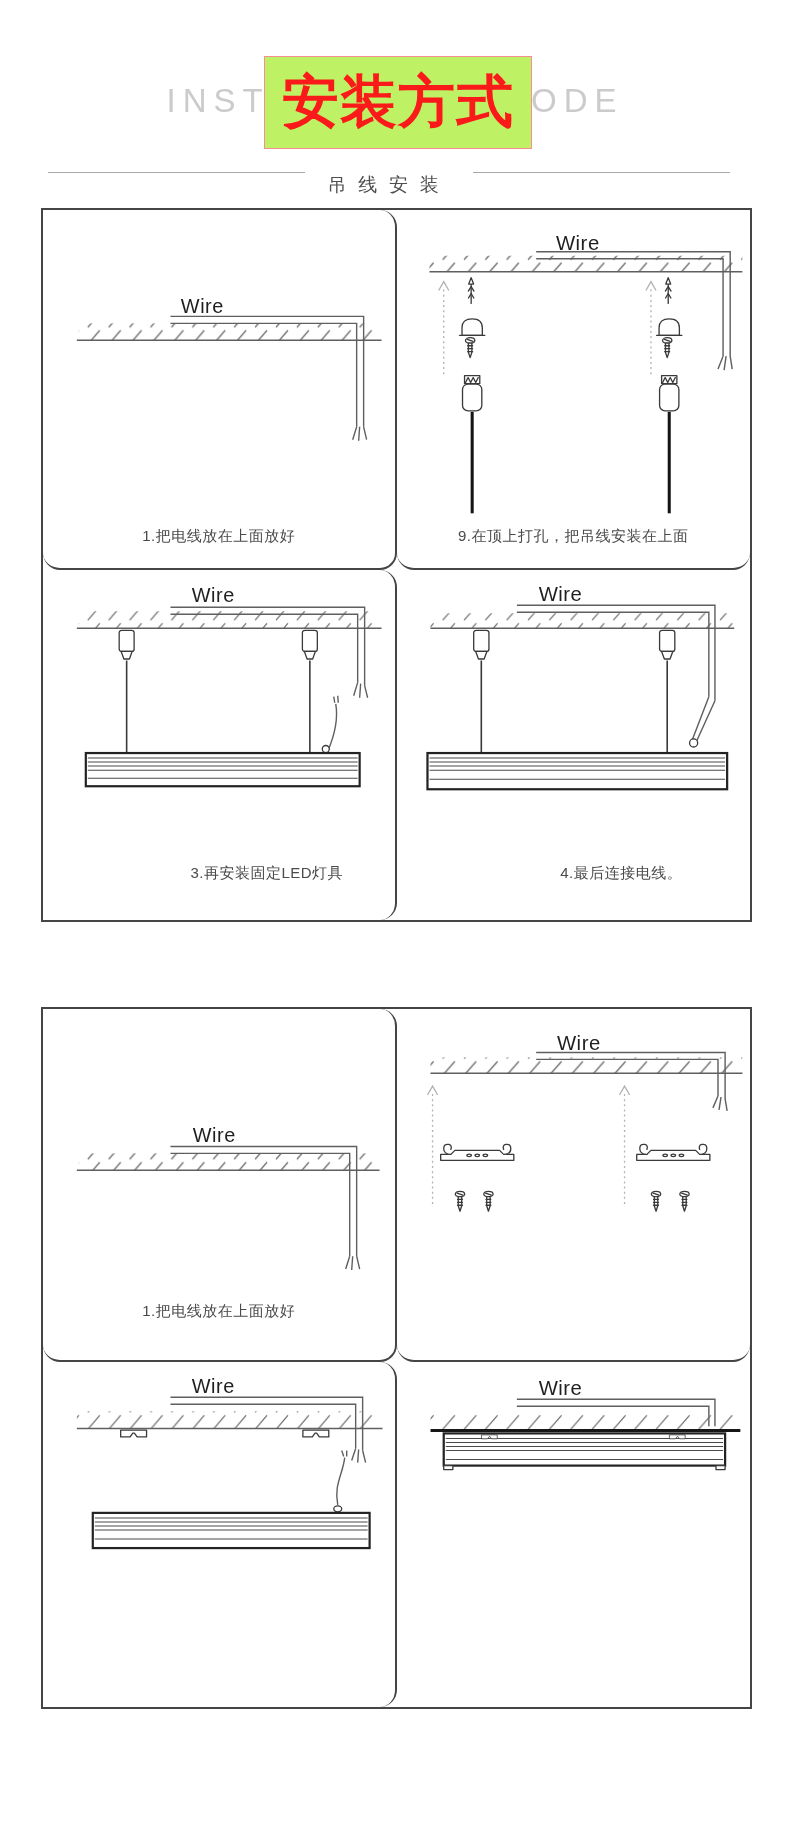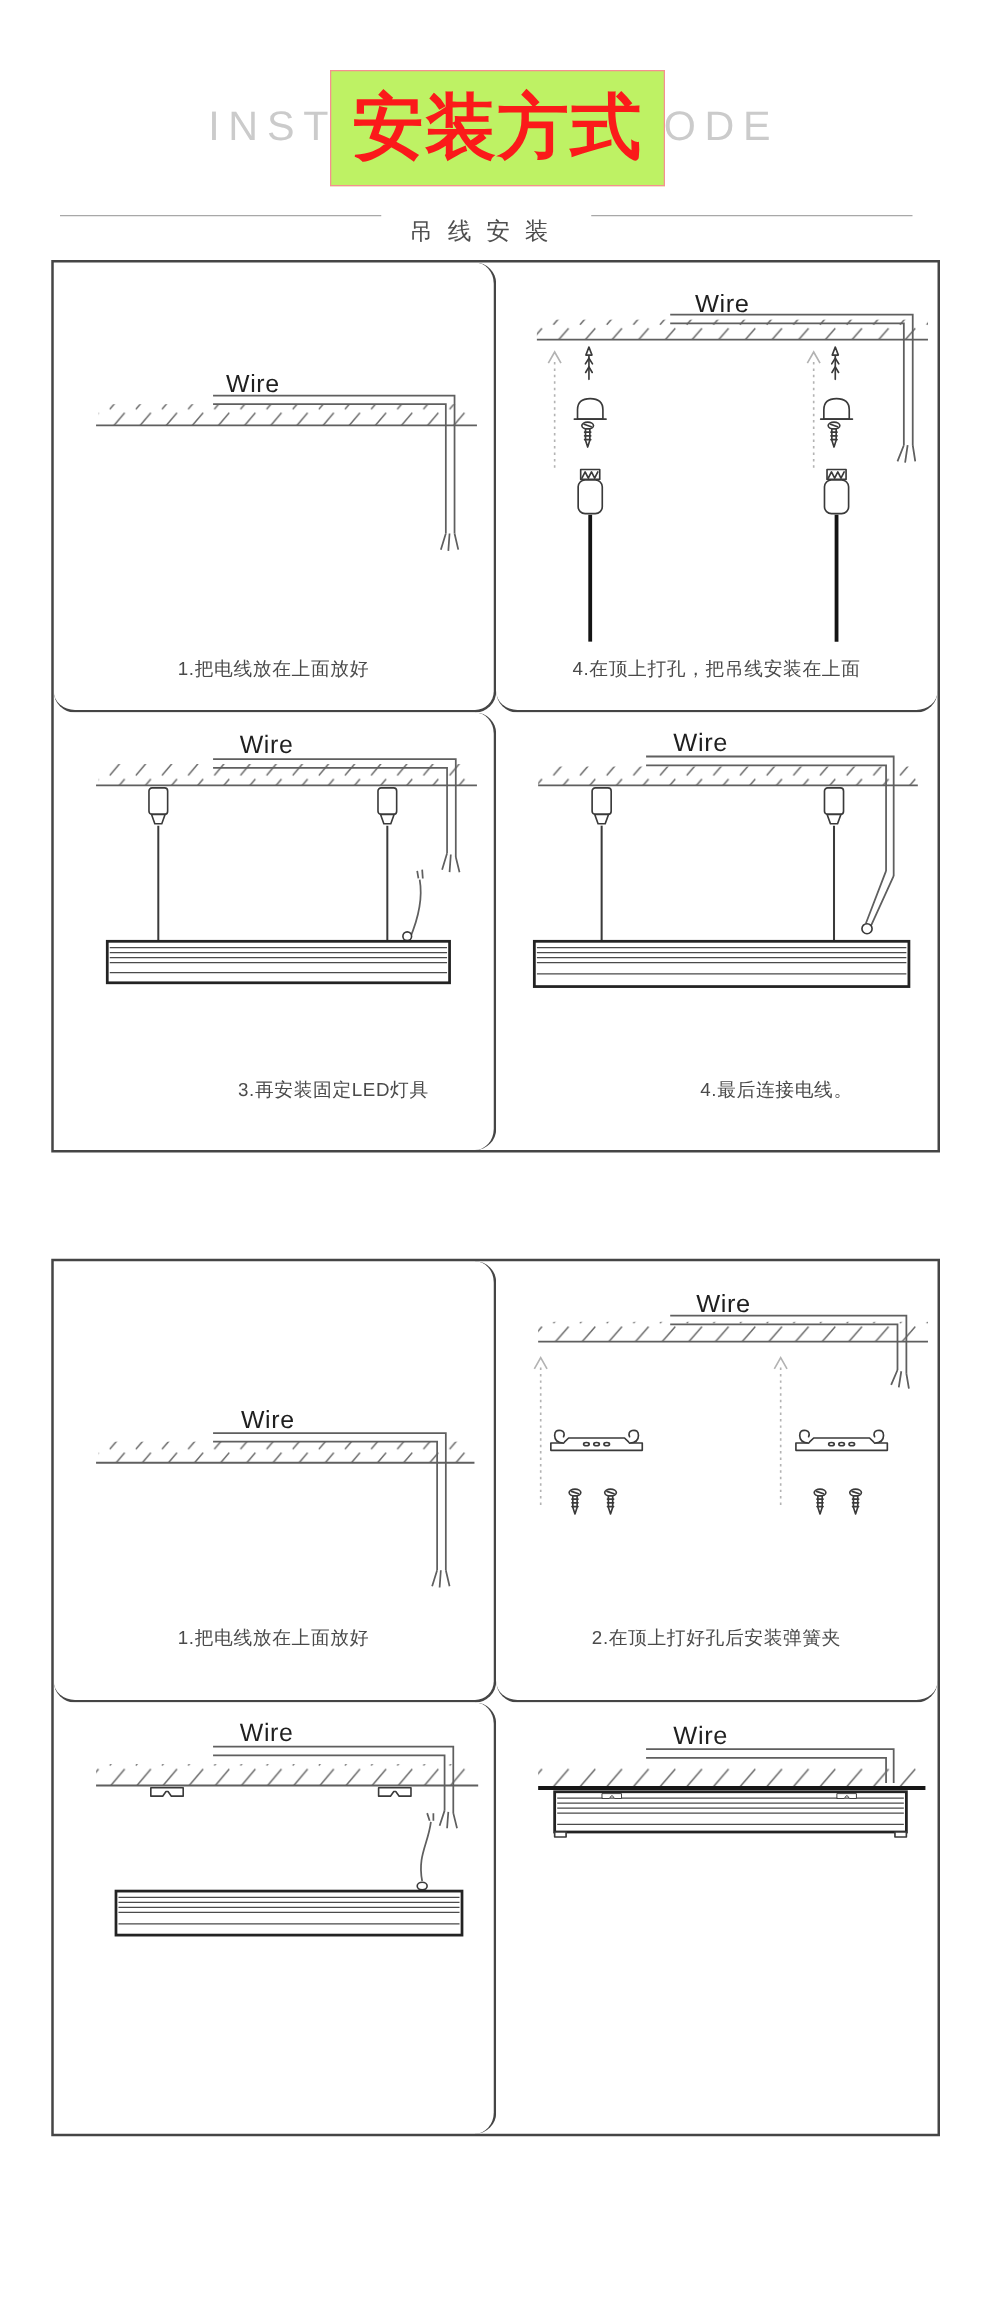--- a/index.html
+++ b/index.html
@@ -148,21 +148,21 @@
           <line class="cable" x1="74" y1="203" x2="74" y2="305"></line>
         </g>
         <g>
           <use href="#sym-anchor" x="262" y="68"></use>
           <use href="#sym-cup" x="255" y="106"></use>
           <use href="#sym-screw" x="260" y="128"></use>
           <use href="#sym-hanger" x="256" y="165"></use>
           <line class="cable" x1="268" y1="203" x2="268" y2="305"></line>
         </g>
       </svg>
-      <div class="caption cap1">4.在顶上打孔，把吊线安装在上面</div>
+      <div class="caption cap1">9.在顶上打孔，把吊线安装在上面</div>
     </div>
 
     <div class="cell bR">
       <svg class="diag" viewBox="0 0 353 348" preserveAspectRatio="none">
         <text class="wtext" x="171" y="32" text-anchor="middle">Wire</text>
         <g>
           <rect x="36" y="41" width="296" height="17" fill="url(#hatch)"></rect>
           <line class="ceil" x1="34" y1="58" x2="340" y2="58"></line>
         </g>
         <g>
@@ -262,21 +262,20 @@
         <g>
           <use href="#sym-clip" x="235" y="133"></use>
         </g>
         <g>
           <use href="#sym-screw" x="56" y="184"></use>
           <use href="#sym-screw" x="84" y="184"></use>
           <use href="#sym-screw" x="249" y="184"></use>
           <use href="#sym-screw" x="277" y="184"></use>
         </g>
       </svg>
-      <div class="caption cap3">2.在顶上打好孔后安装弹簧夹</div>
     </div>
 
     <div class="cell bR">
       <svg class="diag" viewBox="0 0 353 343" preserveAspectRatio="none">
         <text class="wtext" x="171" y="31" text-anchor="middle">Wire</text>
         <g>
           <rect x="34" y="49" width="300" height="17" fill="url(#hatch)"></rect>
           <line class="ceil" x1="34" y1="66" x2="341" y2="66"></line>
         </g>
         <g>

